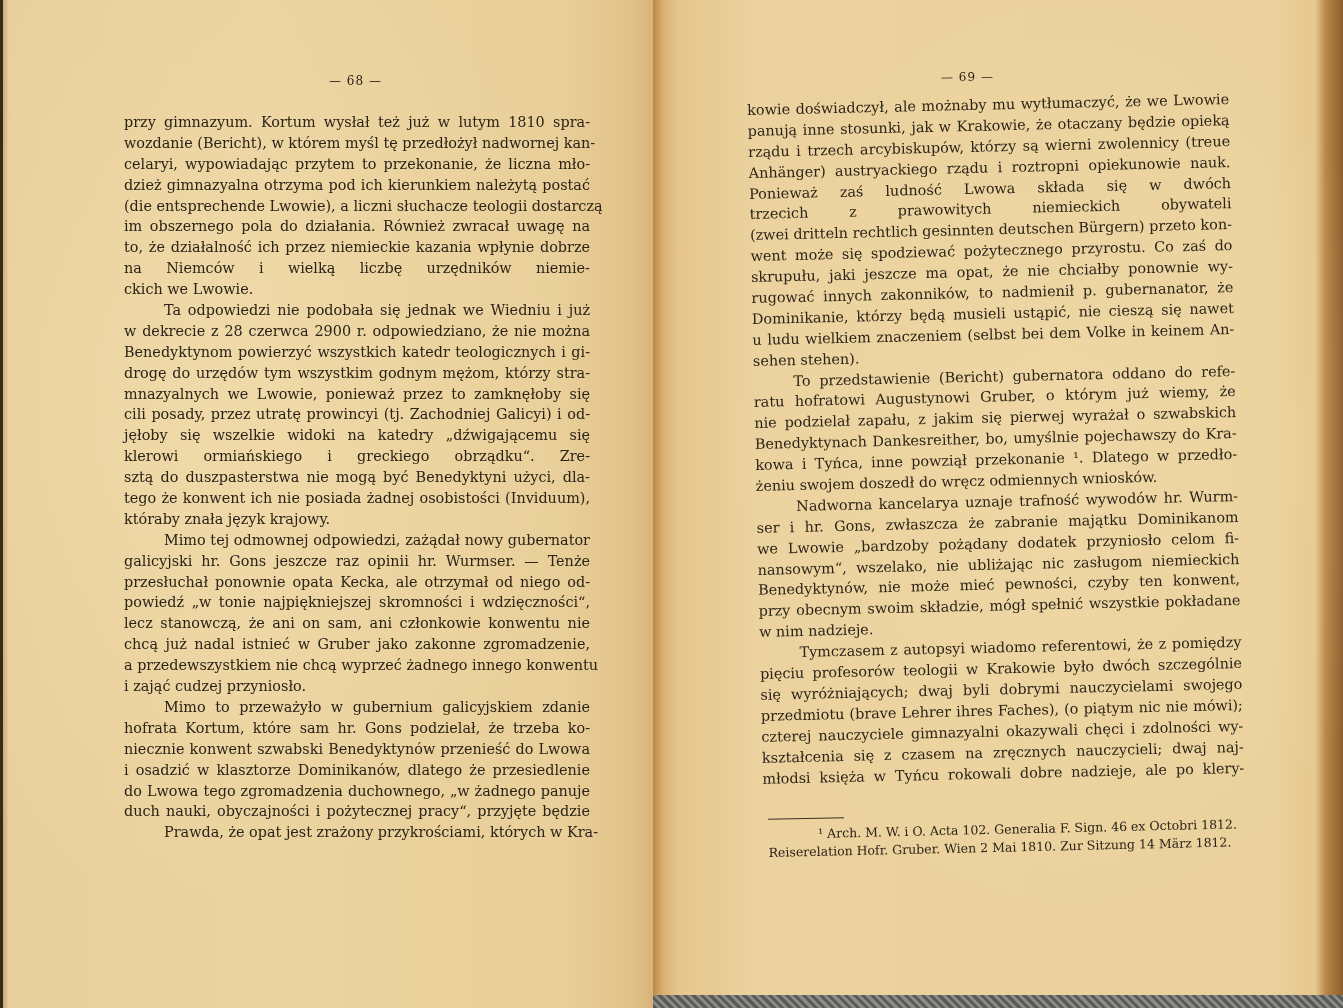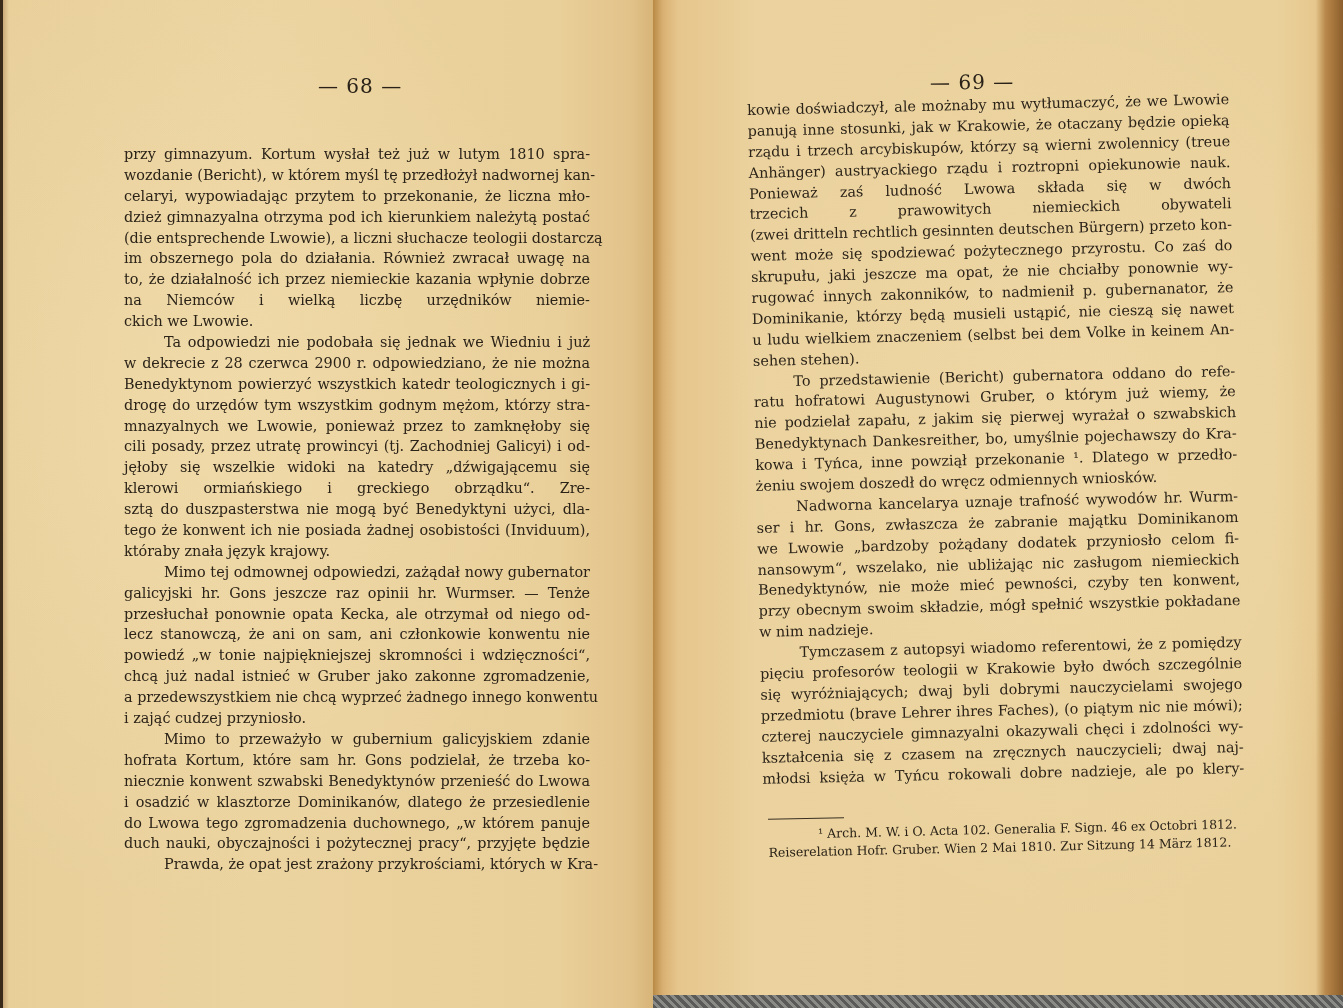--- a/index.html
+++ b/index.html
@@ -24,28 +24,28 @@
     left: 653px; width: 690px;
     background:
       radial-gradient(ellipse at 60% 45%, rgba(255,240,200,0.2), rgba(0,0,0,0) 60%),
       linear-gradient(90deg, #b98a45 0px, #d9b073 10px, #e6c68c 25px, #ebd29e 15%, #ead19c 90%, #e6c88e 96%, #b8874a 97.5%, #8c5e2c 100%);
   }
   .bottom-strip {
     position: absolute; left: 653px; top: 995px; width: 690px; height: 13px;
     background: repeating-linear-gradient(45deg, #5a5a58 0 3px, #8a8a86 3px 6px);
   }
   .folio {
-    position: absolute; font-size: 20px; letter-spacing: 1px; color: #2a2218;
+    position: absolute; font-size: 12px; letter-spacing: 1px; color: #2a2218; margin-left: 11px;
   }
   .left-folio { left: 315px; top: 74px; }
   .right-folio { left: 930px; top: 70px; transform: rotate(-0.6deg); }
   .text-block {
     position: absolute; font-size: 14.4px; line-height: 20.9px; color: #2b2318;
   }
-  .left-text { left: 121px; top: 112px; width: 466px; margin-top: 32px; }
+  .left-text { left: 121px; top: 112px; width: 466px; }
   .right-text {
     left: 747px; top: 100px; width: 482px;
     transform: rotate(-1.3deg); transform-origin: left top;
   }
   .line {
     display: block; white-space: nowrap; text-align: justify; text-align-last: justify;
     height: 20.9px;
   }
   .line.last { text-align-last: left; }
   .line.indent { padding-left: 40px; }
@@ -84,30 +84,30 @@
       <span class="line">mnazyalnych we Lwowie, ponieważ przez to zamknęłoby się</span>
       <span class="line">cili posady, przez utratę prowincyi (tj. Zachodniej Galicyi) i od-</span>
       <span class="line">jęłoby się wszelkie widoki na katedry „dźwigającemu się</span>
       <span class="line">klerowi ormiańskiego i greckiego obrządku“. Zre-</span>
       <span class="line">sztą do duszpasterstwa nie mogą być Benedyktyni użyci, dla-</span>
       <span class="line">tego że konwent ich nie posiada żadnej osobistości (Inviduum),</span>
       <span class="line last">któraby znała język krajowy.</span>
       <span class="line indent">Mimo tej odmownej odpowiedzi, zażądał nowy gubernator</span>
       <span class="line">galicyjski hr. Gons jeszcze raz opinii hr. Wurmser. — Tenże</span>
       <span class="line">przesłuchał ponownie opata Kecka, ale otrzymał od niego od-</span>
+      <span class="line">powiedź „w tonie najpiękniejszej skromności i wdzięczności“,</span>
       <span class="line">lecz stanowczą, że ani on sam, ani członkowie konwentu nie</span>
-      <span class="line">powiedź „w tonie najpiękniejszej skromności i wdzięczności“,</span>
       <span class="line">chcą już nadal istnieć w Gruber jako zakonne zgromadzenie,</span>
       <span class="line">a przedewszystkiem nie chcą wyprzeć żadnego innego konwentu</span>
       <span class="line last">i zająć cudzej przyniosło.</span>
       <span class="line indent">Mimo to przeważyło w gubernium galicyjskiem zdanie</span>
       <span class="line">hofrata Kortum, które sam hr. Gons podzielał, że trzeba ko-</span>
       <span class="line">niecznie konwent szwabski Benedyktynów przenieść do Lwowa</span>
       <span class="line">i osadzić w klasztorze Dominikanów, dlatego że przesiedlenie</span>
-      <span class="line">do Lwowa tego zgromadzenia duchownego, „w którem panuje</span>
+      <span class="line">do Lwowa tego zgromadzenia duchownego, „w żadnego panuje</span>
       <span class="line">duch nauki, obyczajności i pożytecznej pracy“, przyjęte będzie</span>
       <span class="line indent">Prawda, że opat jest zrażony przykrościami, których w Kra-</span>
     </div>
   </div>
 
   <div class="page page-right"></div>
 
   <div class="folio right-folio">— 69 —</div>
 
   <div class="text-block right-text">

